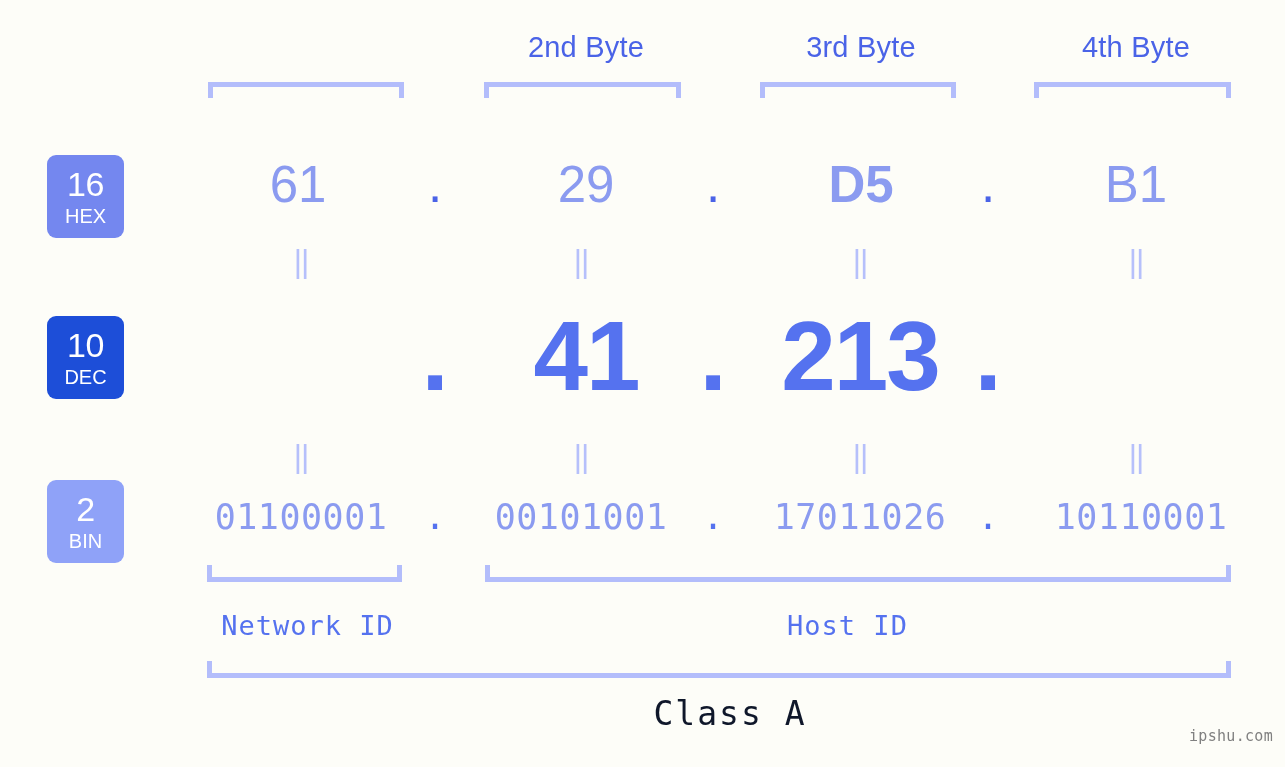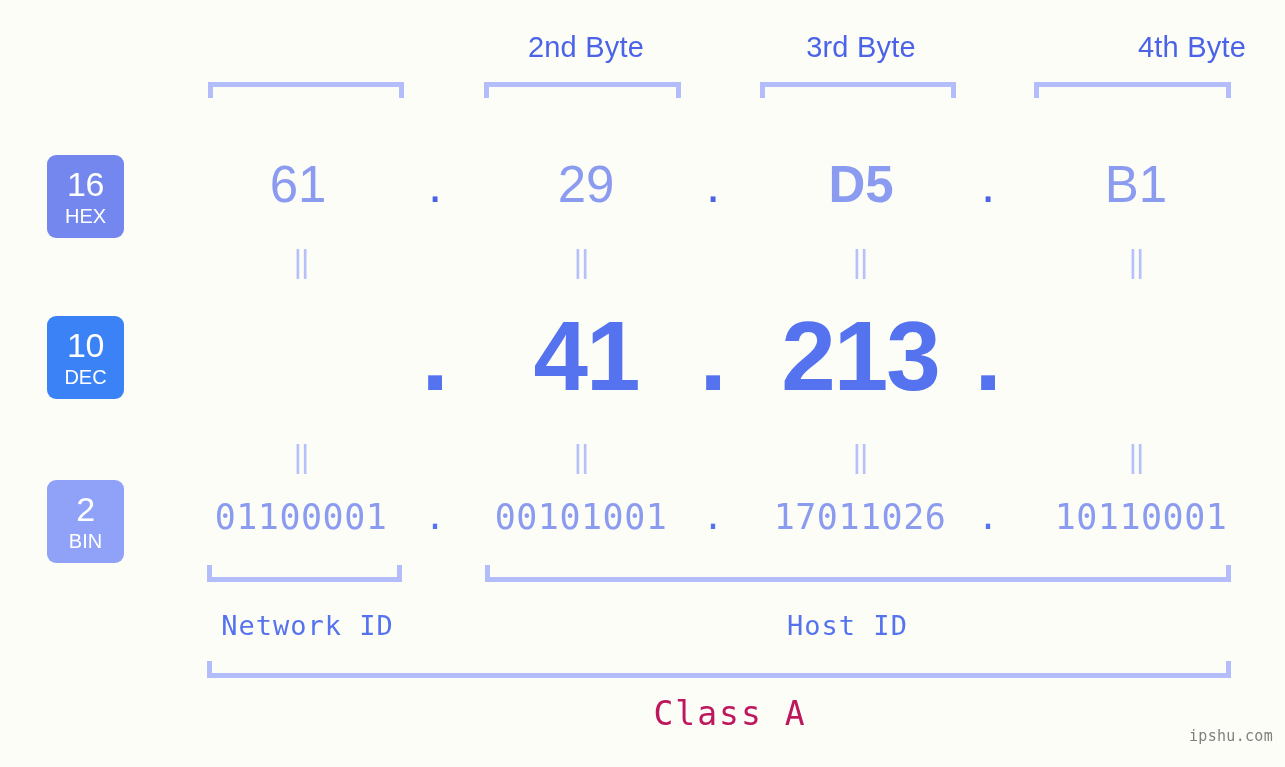--- a/index.html
+++ b/index.html
@@ -70,21 +70,21 @@
     font-size: 34px;
     font-weight: 400;
     letter-spacing: -0.5px;
   }
   .badge .nm {
     font-size: 20px;
     font-weight: 400;
     margin-top: 5px;
   }
   #badge-hex { top: 155px; height: 83px; background: #7487ef; }
-  #badge-dec { top: 316px; height: 83px; background: #3b82f6; }
+  #badge-dec { top: 316px; height: 83px; background: #1d4ed8; }
   #badge-bin { top: 480px; height: 83px; background: #8fa2f8; }
 
   
   .hexval {
     position: absolute;
     top: 155px;
     font-size: 51px;
     color: #8b9bf0;
     text-align: center;
     white-space: nowrap;
@@ -164,21 +164,21 @@
     text-align: center;
     white-space: nowrap;
     letter-spacing: 1px;
   }
 
   
   .classlabel {
     position: absolute;
     top: 694px;
     font-size: 33px;
-    color: #be185d;
+    color: #0f172a;
     font-family: "DejaVu Sans Mono", monospace;
     text-align: center;
     white-space: nowrap;
     letter-spacing: 2px;
   }
 
   
   .watermark {
     position: absolute;
     right: 12px;
@@ -189,21 +189,21 @@
     letter-spacing: 0.3px;
   }
 </style>
 </head>
 <body>
 
 <div class="stage">
 
   <div class="byte-label" style="left:476px; width:220px;">2nd Byte</div>
   <div class="byte-label" style="left:751px; width:220px;">3rd Byte</div>
-  <div class="byte-label" style="left:1026px; width:220px;text-align:right;">4th Byte</div>
+  <div class="byte-label" style="left:1026px; width:220px;">4th Byte</div>
 
   <div class="bracket-top" style="left:208px; width:196px;"></div>
   <div class="bracket-top" style="left:484px; width:197px;"></div>
   <div class="bracket-top" style="left:760px; width:196px;"></div>
   <div class="bracket-top" style="left:1034px; width:197px;"></div>
 
   <div class="badge" id="badge-hex">
     <span class="num">16</span>
     <span class="nm">HEX</span>
   </div>

